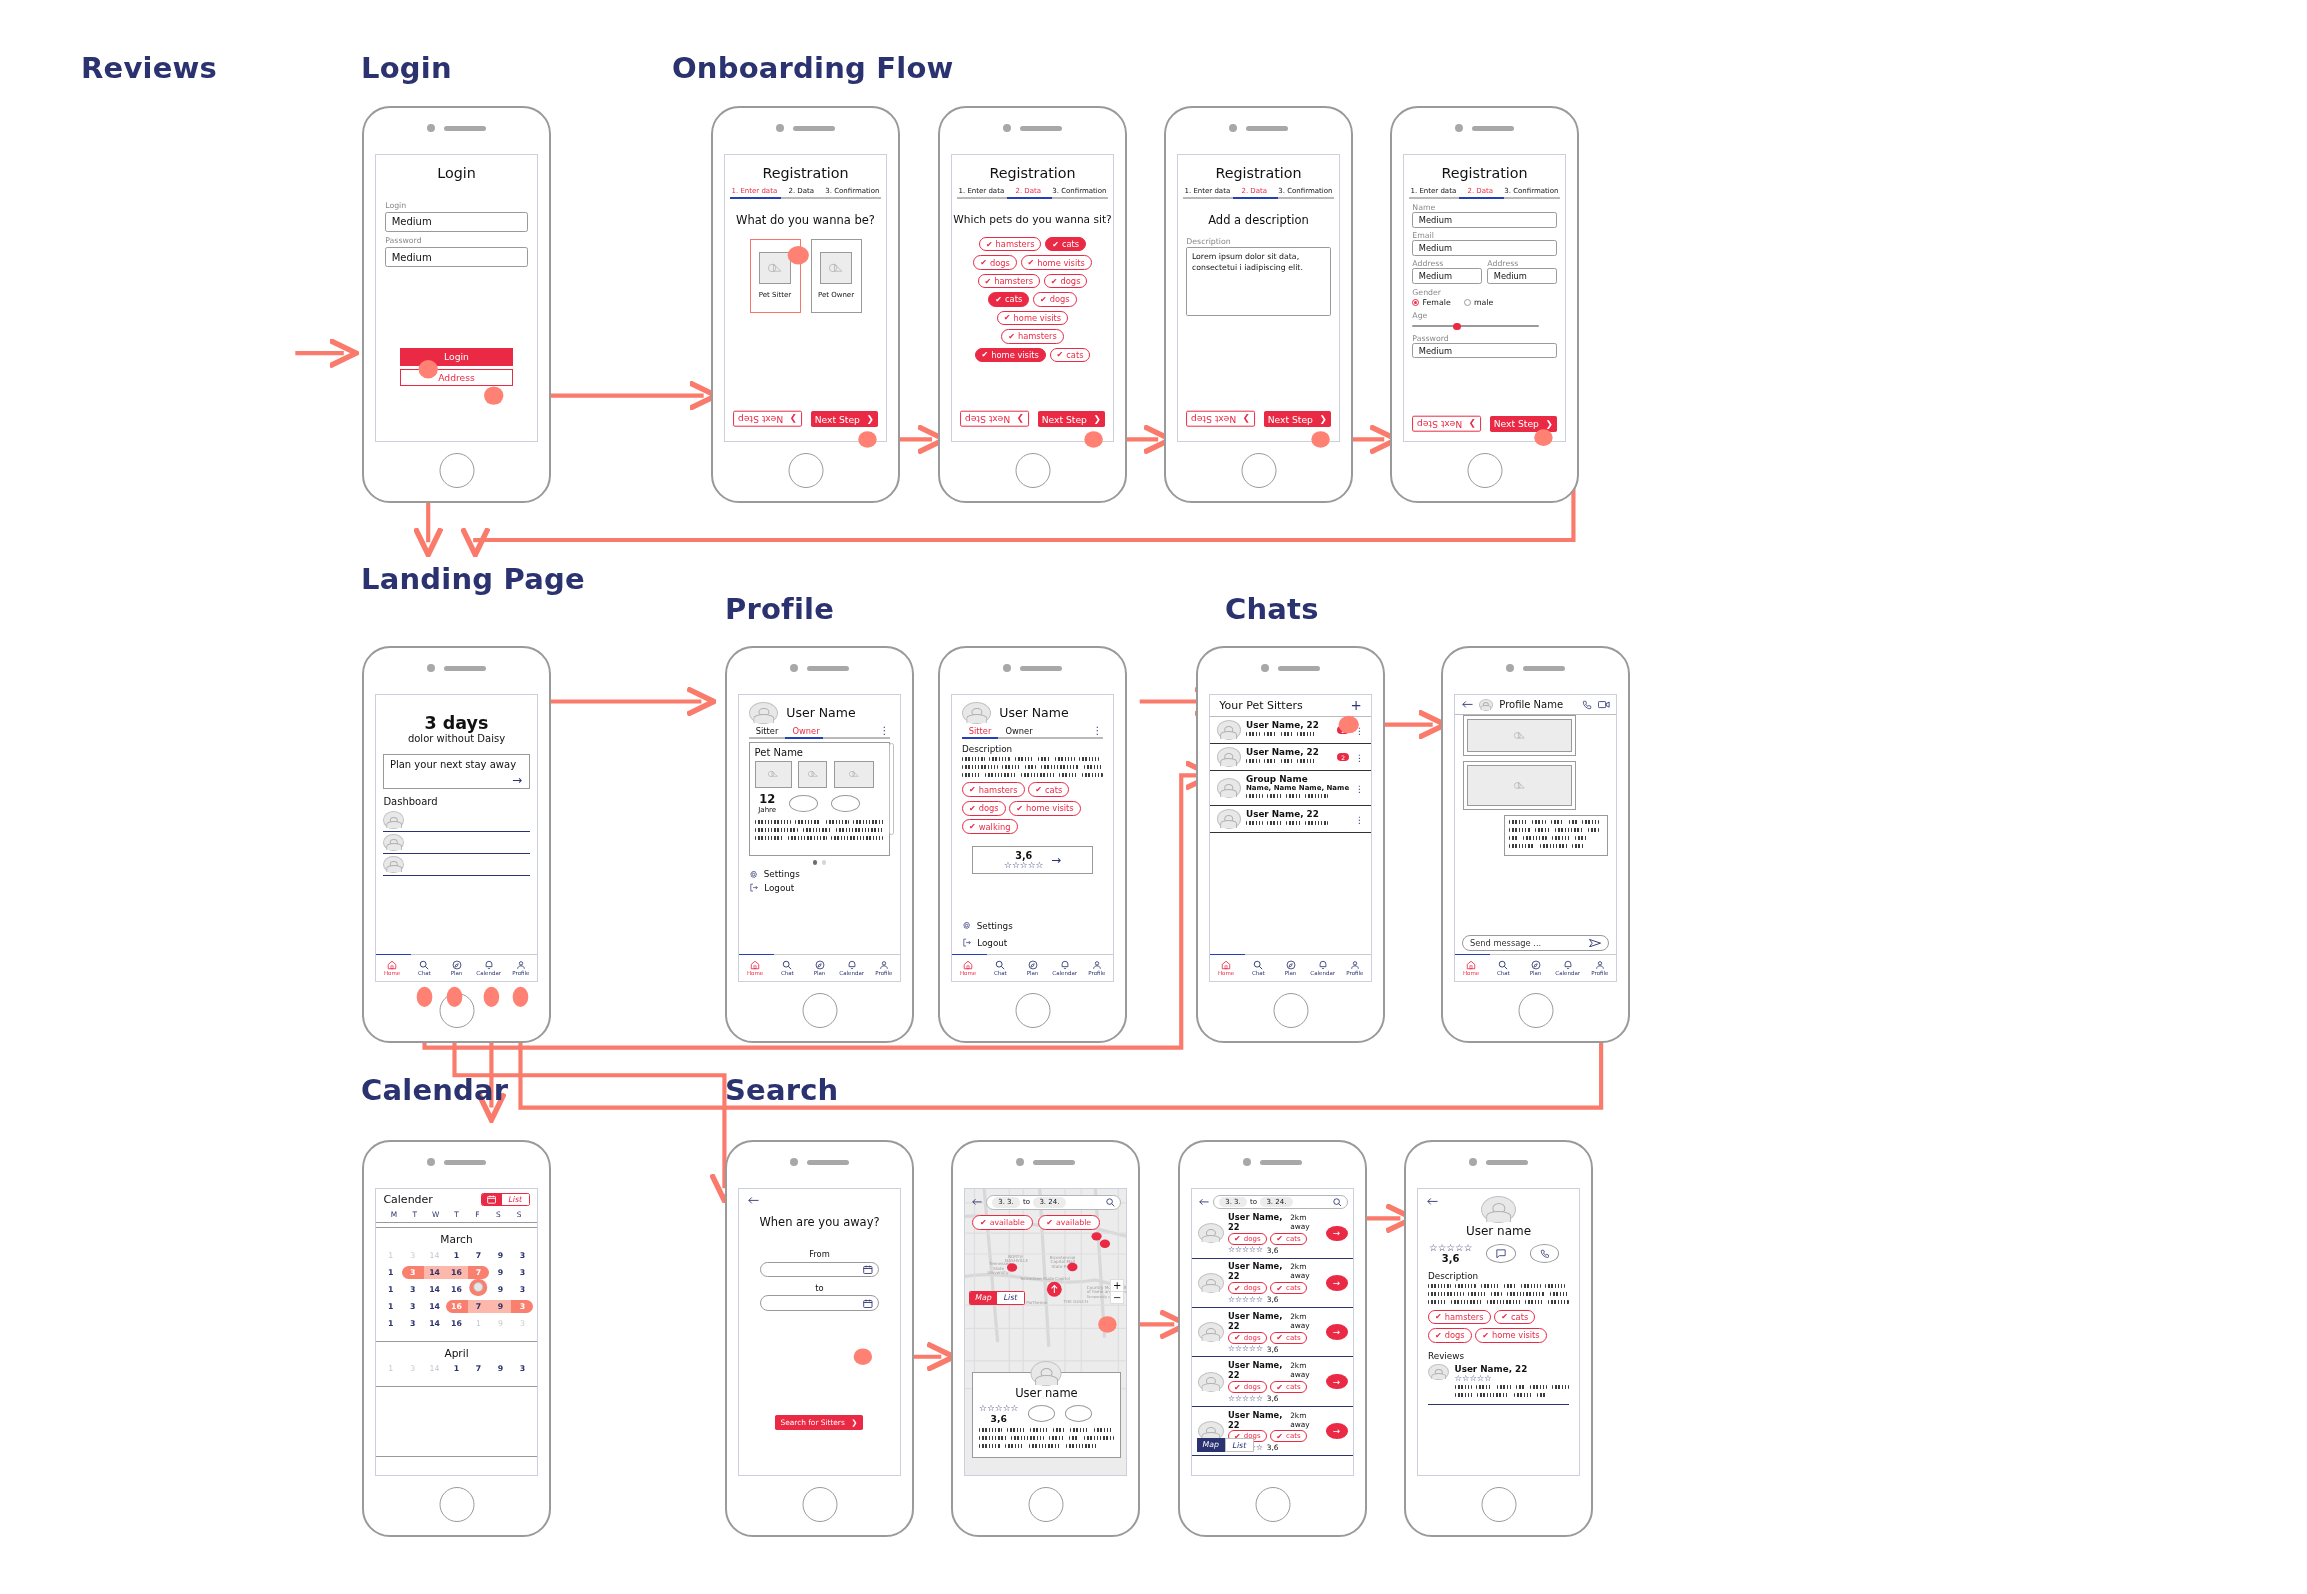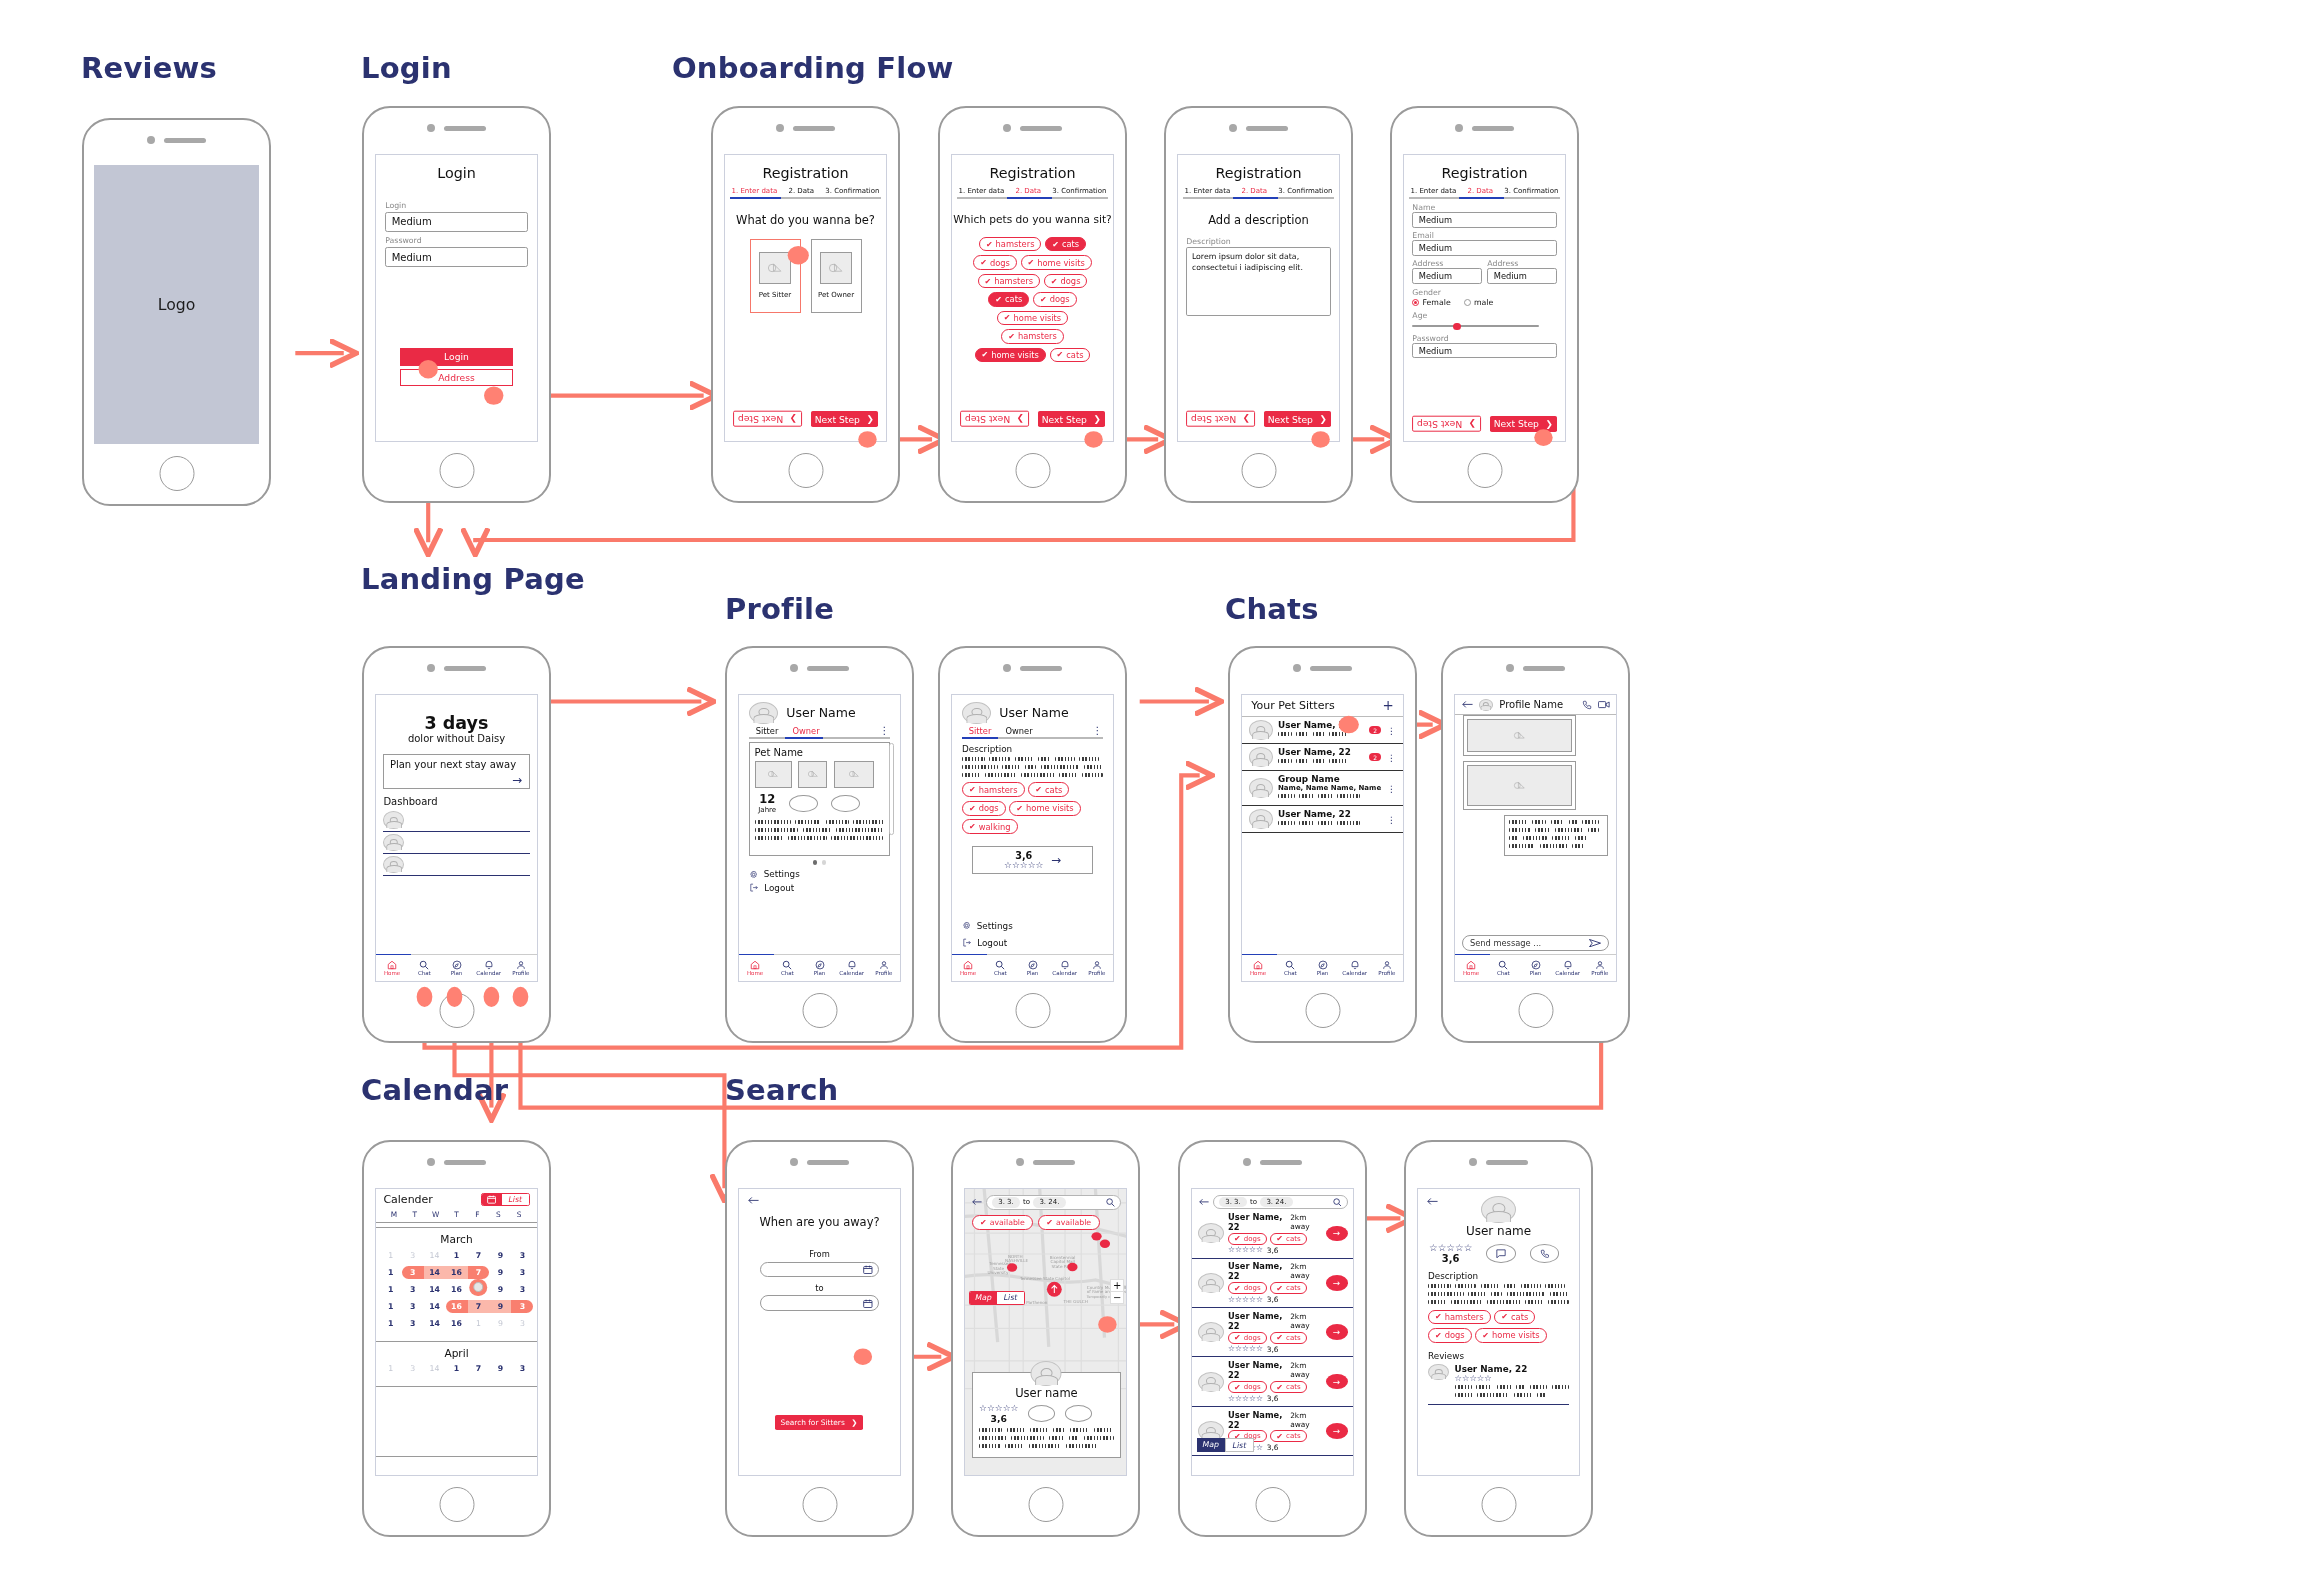--- a/index.html
+++ b/index.html
@@ -117,30 +117,20 @@
 
   <div class="sec-title" style="left:81px;top:51px">Reviews</div>
   <div class="sec-title" style="left:361px;top:51px">Login</div>
   <div class="sec-title" style="left:672px;top:51px">Onboarding Flow</div>
   <div class="sec-title" style="left:361px;top:562px">Landing Page</div>
   <div class="sec-title" style="left:725px;top:592px">Profile</div>
   <div class="sec-title" style="left:1225px;top:592px">Chats</div>
   <div class="sec-title" style="left:361px;top:1073px">Calendar</div>
   <div class="sec-title" style="left:725px;top:1073px">Search</div>
 
-  <div class="phone" style="left:82px;top:118px;width:189px;height:388px">
-    <div class="notch">
-        <i class="dot"></i>
-        <i class="bar"></i>
-      </div>
-    <div class="home-btn"></div>
-    <div class="screen" style="background:#c2c6d4;border:none;left:10px;right:10px;top:45px;bottom:60px;display:flex;align-items:center;justify-content:center">
-      <span style="font-size:15.7px;color:#1c1c1c">Logo</span>
-    </div>
-  </div>
 
   <div class="phone" style="left:362px;top:106px;width:189px;height:397px">
     <div class="notch">
         <i class="dot"></i>
         <i class="bar"></i>
       </div>
     <div class="home-btn"></div>
     <div class="screen">
       <div class="scr-title">Login</div>
       <div style="padding:0 9.2px;margin-top:20px">
@@ -746,21 +736,21 @@
                 <circle cx="12" cy="8" r="4" fill="none" stroke="currentColor" stroke-width="2"></circle>
                 <path d="M4 21c0-4.4 3.6-7 8-7s8 2.6 8 7" fill="none" stroke="currentColor" stroke-width="2"></path>
               </svg>
             </span>
        <span>Profile</span>
      </div>
         </div>
     </div>
   </div>
 
-  <div class="phone" style="left:1228px;top:646px;width:189px;height:397px">
+  <div class="phone" style="left:1196px;top:646px;width:189px;height:397px">
     <div class="notch">
         <i class="dot"></i>
         <i class="bar"></i>
       </div>
     <div class="home-btn"></div>
     <div class="screen">
       <div style="height:22px;border-bottom:0.9px solid #bbb;display:flex;align-items:center;padding:0 9.2px">
         <span style="font-size:11px;color:#111">Your Pet Sitters</span>
         <span style="margin-left:auto;font-size:13.4px;color:#2b3270;line-height:1">+</span>
       </div>

